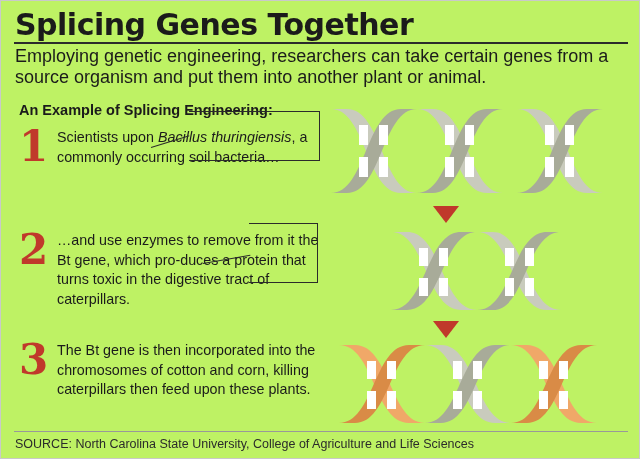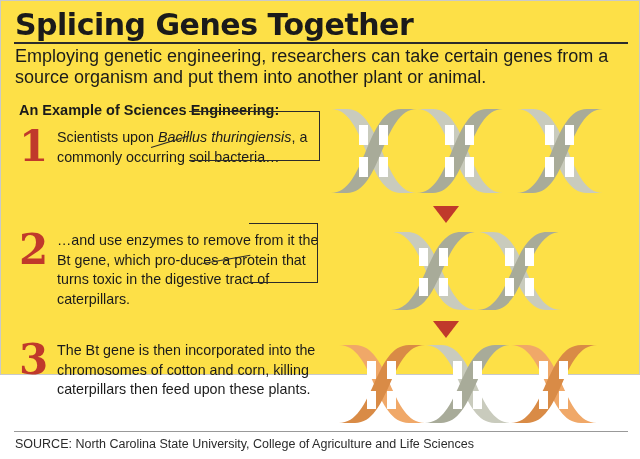--- a/index.html
+++ b/index.html
@@ -9,23 +9,23 @@
   body {
     width: 640px;
     height: 459px;
     background: #ffffff;
     font-family: "Liberation Sans", sans-serif;
     overflow: hidden;
   }
   .page {
     position: relative;
     width: 640px;
-    height: 375px;
+    height: 459px;
     box-sizing: border-box;
-    background: #fde047;
+    background: #bef264;
     border: 1px solid #c9c9c9;
   }
   .title {
     position: absolute;
     left: 14px;
     top: 6px;
     font-family: "DejaVu Sans", sans-serif;
     font-weight: bold;
     font-size: 30px;
     letter-spacing: -0.5px;
@@ -147,21 +147,21 @@
 </head>
 <body>
 
 <div class="page">
 
   <div class="title">Splicing Genes Together</div>
   <div class="title-rule"></div>
 
   <div class="subhead">Employing genetic engineering, researchers can take certain genes from a source organism and put them into another plant or animal.</div>
 
-  <div class="section-label">An Example of Sciences Engineering:</div>
+  <div class="section-label">An Example of Splicing Engineering:</div>
 
   <div class="step step1">
     <div class="step-num">1</div>
     <div class="step-text">
       <span>Scientists upon </span><i>Bacillus thuringiensis</i><span>, a commonly occurring soil bacteria…</span>
     </div>
   </div>
 
   <div class="step step2">
     <div class="step-num">2</div>

